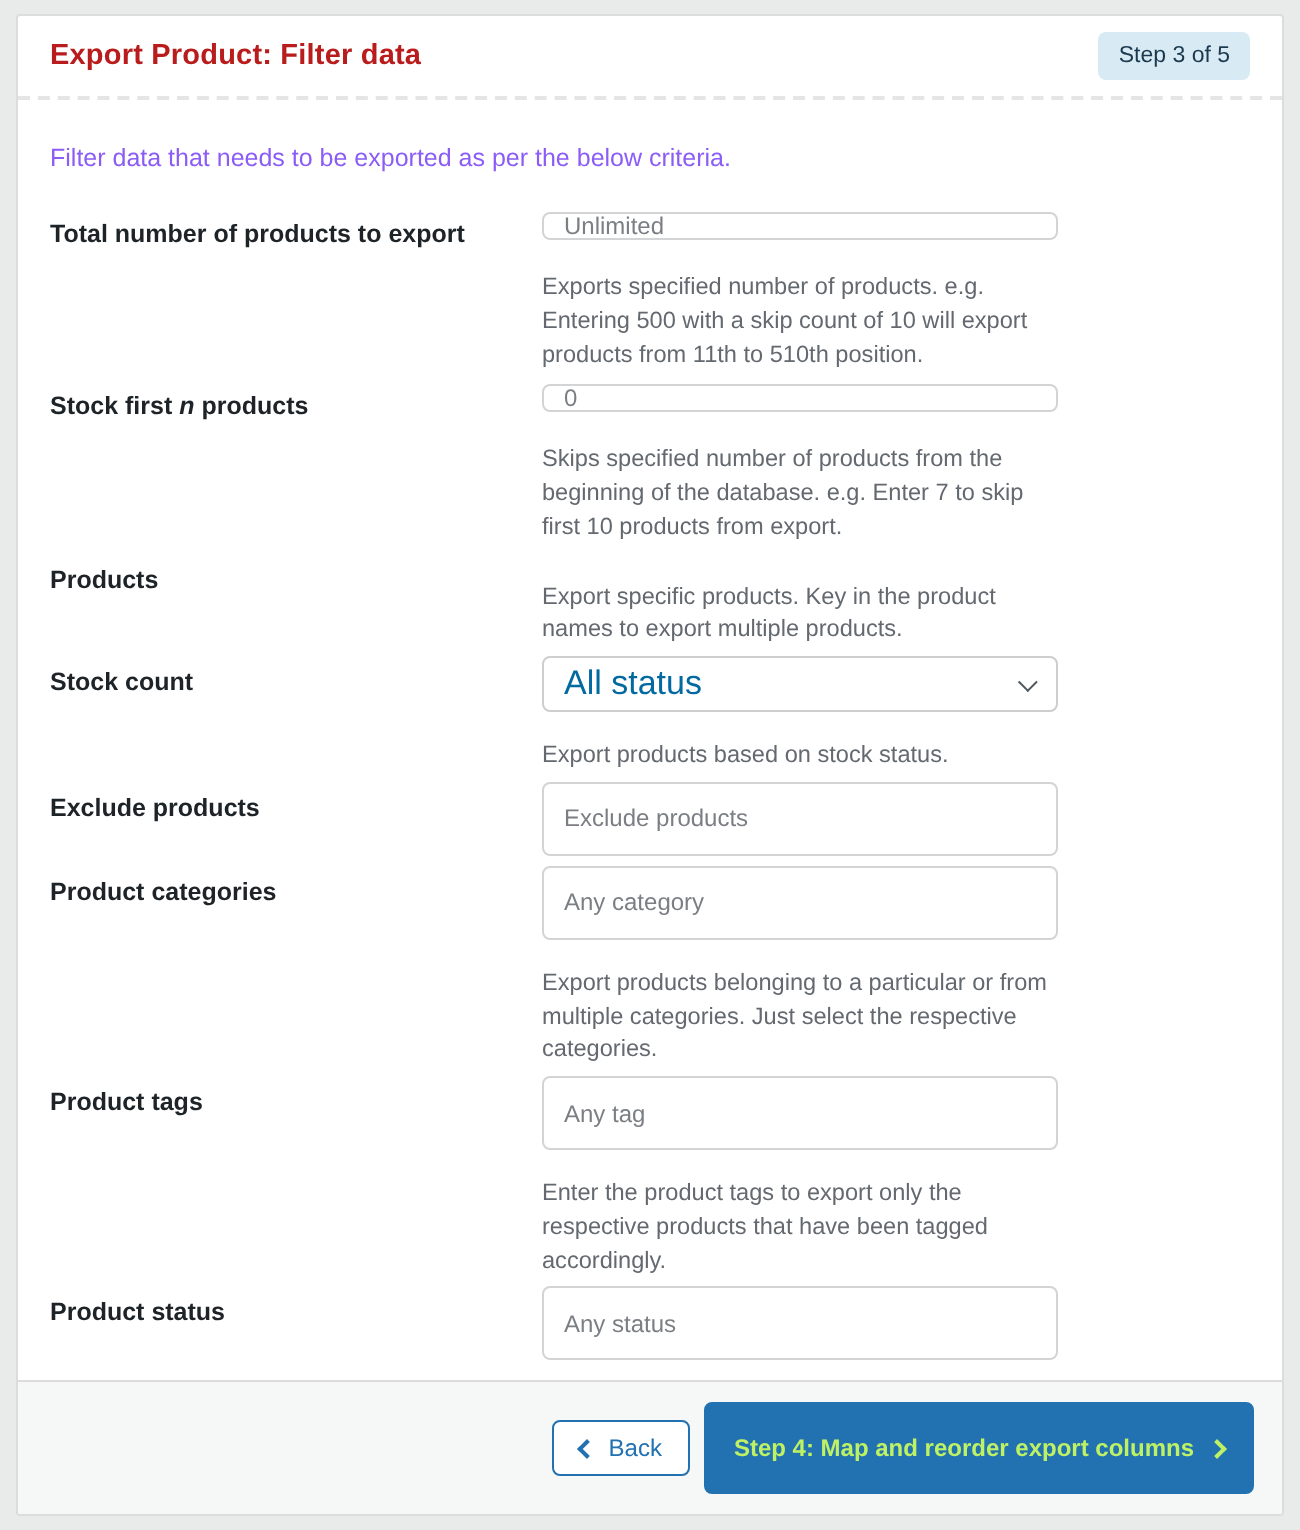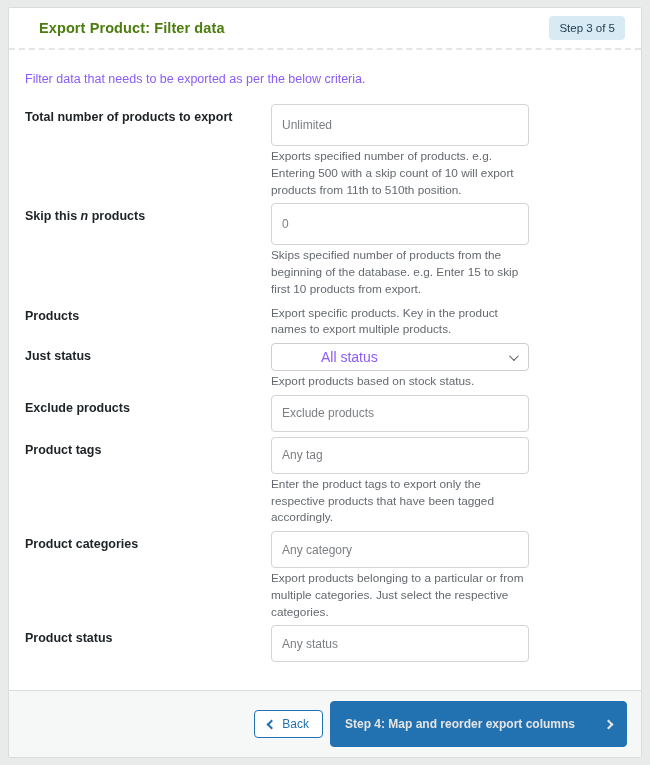--- a/index.html
+++ b/index.html
@@ -24,23 +24,22 @@
     display: flex;
     align-items: center;
     justify-content: space-between;
     padding: 8px 16px;
     border-bottom: 2px dashed #e5e5e6;
     min-height: 40px;
   }
   .card-title {
     font-size: 14.5px;
     font-weight: bold;
-    color: #4d7c0f;
+    color: #b91c1c;
     letter-spacing: .1px;
-    margin-left: 14px;
   }
   .step-badge {
     background: #d8eaf3;
     color: #1b3a50;
     font-size: 11.5px;
     font-weight: normal;
     padding: 6px 10px;
     border-radius: 4px;
     white-space: nowrap;
   }
@@ -65,21 +64,21 @@
     flex: 0 0 246px;
     padding-top: 6px;
     font-size: 12.5px;
     font-weight: bold;
     color: #1d2327;
   }
   .label-col em { font-style: italic; }
   .control-col { width: 258px; flex: 0 0 258px; }
   .text-input {
     width: 258px;
-    height: 42px;
+    height: 14px;
     border: 1px solid #d3d4d6;
     border-radius: 4px;
     padding: 0 10px;
     font-family: "Liberation Sans", sans-serif;
     font-size: 12px;
     color: #3c434a;
     background: #fff;
     outline: none;
   }
   .text-input.tall {
@@ -96,23 +95,22 @@
     border: 1px solid #cdced0;
     border-radius: 4px;
     background: #fff;
     display: flex;
     align-items: center;
     justify-content: space-between;
     padding: 0 12px 0 10px;
     cursor: pointer;
   }
   .select-value {
-    font-size: 14px;
-    color: #8b5cf6;
-    margin-left: 39px;
+    font-size: 17px;
+    color: #0369a1;
   }
   .chev {
     display: inline-block;
     width: 7px; height: 7px;
     border-style: solid;
     border-color: currentColor;
     border-width: 0;
   }
   .chev-down {
     border-right-width: 1.8px;
@@ -126,21 +124,21 @@
     transform: rotate(45deg);
     margin-right: 7px;
   }
   .chev-right {
     border-right-width: 2px;
     border-top-width: 2px;
     transform: rotate(45deg);
     margin-left: 8px;
   }
   .help {
-    margin-top: 2px;
+    margin-top: 13px;
     font-size: 11.8px;
     line-height: 1.42;
     color: #646970;
     width: 262px;
   }
   
   .card-footer {
     background: #f6f7f7;
     border-top: 1px solid #dcdcde;
     padding: 10px 14px;
@@ -162,24 +160,23 @@
     background: #ffffff;
     border: 1px solid #2271b1;
     color: #2271b1;
     padding: 7px 13px;
     font-weight: normal;
     text-align: right;
   }
   .btn-primary {
     background: #2271b1;
     border: 1px solid #2271b1;
-    color: #e5e5e5;
+    color: #bef264;
     padding: 16px 14px;
     font-weight: bold;
-    gap: 22px;
   }
 </style>
 </head>
 <body>
 
 <div class="card">
 
   <div class="card-header">
     <div class="card-title">Export Product: Filter data</div>
     <div class="step-badge">Step 3 of 5</div>
@@ -191,65 +188,65 @@
 
     <div class="form-row">
       <div class="label-col">Total number of products to export</div>
       <div class="control-col">
         <input class="text-input" type="text" placeholder="Unlimited" style="">
         <div class="help">Exports specified number of products. e.g. Entering 500 with a skip count of 10 will export products from 11th to 510th position.</div>
       </div>
     </div>
 
     <div class="form-row">
-      <div class="label-col"><span>Skip this </span><em>n</em><span> products</span></div>
+      <div class="label-col"><span>Stock first </span><em>n</em><span> products</span></div>
       <div class="control-col">
         <input class="text-input" type="text" placeholder="0" style="">
-        <div class="help">Skips specified number of products from the beginning of the database. e.g. Enter 15 to skip first 10 products from export.</div>
+        <div class="help">Skips specified number of products from the beginning of the database. e.g. Enter 7 to skip first 10 products from export.</div>
       </div>
     </div>
 
     <div class="form-row">
       <div class="label-col">Products</div>
       <div class="control-col">
         <div class="help">Export specific products. Key in the product names to export multiple products.</div>
       </div>
     </div>
 
     <div class="form-row">
-      <div class="label-col">Just status</div>
+      <div class="label-col">Stock count</div>
       <div class="control-col">
         <div class="select-box">
           <span class="select-value">All status</span>
           <span class="chev chev-down"></span>
         </div>
         <div class="help">Export products based on stock status.</div>
       </div>
     </div>
 
     <div class="form-row">
       <div class="label-col">Exclude products</div>
       <div class="control-col">
         <input class="text-input tall" type="text" placeholder="Exclude products" style="">
       </div>
     </div>
 
     <div class="form-row">
+      <div class="label-col">Product categories</div>
+      <div class="control-col">
+        <input class="text-input tall" type="text" placeholder="Any category" style="">
+        <div class="help">Export products belonging to a particular or from multiple categories. Just select the respective categories.</div>
+      </div>
+    </div>
+
+    <div class="form-row">
       <div class="label-col">Product tags</div>
       <div class="control-col">
         <input class="text-input tall" type="text" placeholder="Any tag" style="">
         <div class="help">Enter the product tags to export only the respective products that have been tagged accordingly.</div>
-      </div>
-    </div>
-
-    <div class="form-row">
-      <div class="label-col">Product categories</div>
-      <div class="control-col">
-        <input class="text-input tall" type="text" placeholder="Any category" style="">
-        <div class="help">Export products belonging to a particular or from multiple categories. Just select the respective categories.</div>
       </div>
     </div>
 
     <div class="form-row">
       <div class="label-col">Product status</div>
       <div class="control-col">
         <input class="text-input tall" type="text" placeholder="Any status" style="">
         
       </div>
     </div>

